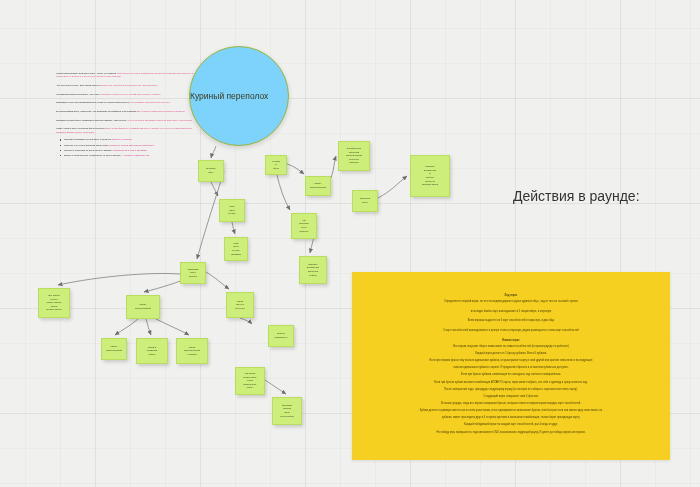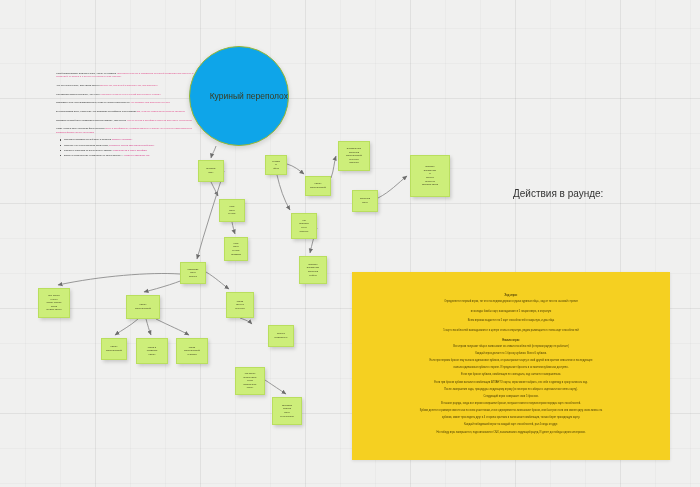--- a/index.html
+++ b/index.html
@@ -44,24 +44,24 @@
   }
   .doc li:before{
     content:"";position:absolute;left:-1.5px;top:1.1px;
     width:1.1px;height:1.1px;background:#555;
   }
 
   
   .bigcircle{
     position:absolute;left:189px;top:46px;width:98px;height:98px;
     border-radius:50%;
-    background:#0ea5e9;
+    background:#7dd3fc;
     border:1px solid #9ab832;
     box-shadow:0 2px 5px rgba(0,0,0,0.14);
-    display:flex;align-items:center;justify-content:flex-end;
+    display:flex;align-items:center;justify-content:flex-start;
     text-align:center;
   }
   .bigcircle span{
     font-size:8.5px;color:#3a3a1e;line-height:1.5;
   }
 
   
   .note{
     position:absolute;
     background:#cdee7a;
@@ -90,21 +90,21 @@
     margin:0 0 3.4px 0;
     font-size:2.6px;line-height:1.45;
     color:#4a3d05;text-align:center;
   }
   .rules p.hd{font-weight:bold;margin-bottom:2.2px;}
   .rules p.sp{margin-top:6px;}
 
   
   .caption{
     position:absolute;left:513px;top:188px;
-    font-size:10px;color:#333;white-space:nowrap;
+    font-size:14px;color:#333;white-space:nowrap;
   }
 </style>
 </head>
 <body>
 
 <div id="canvas"></div>
 
 <div class="layer">
 
   <svg class="edges">

